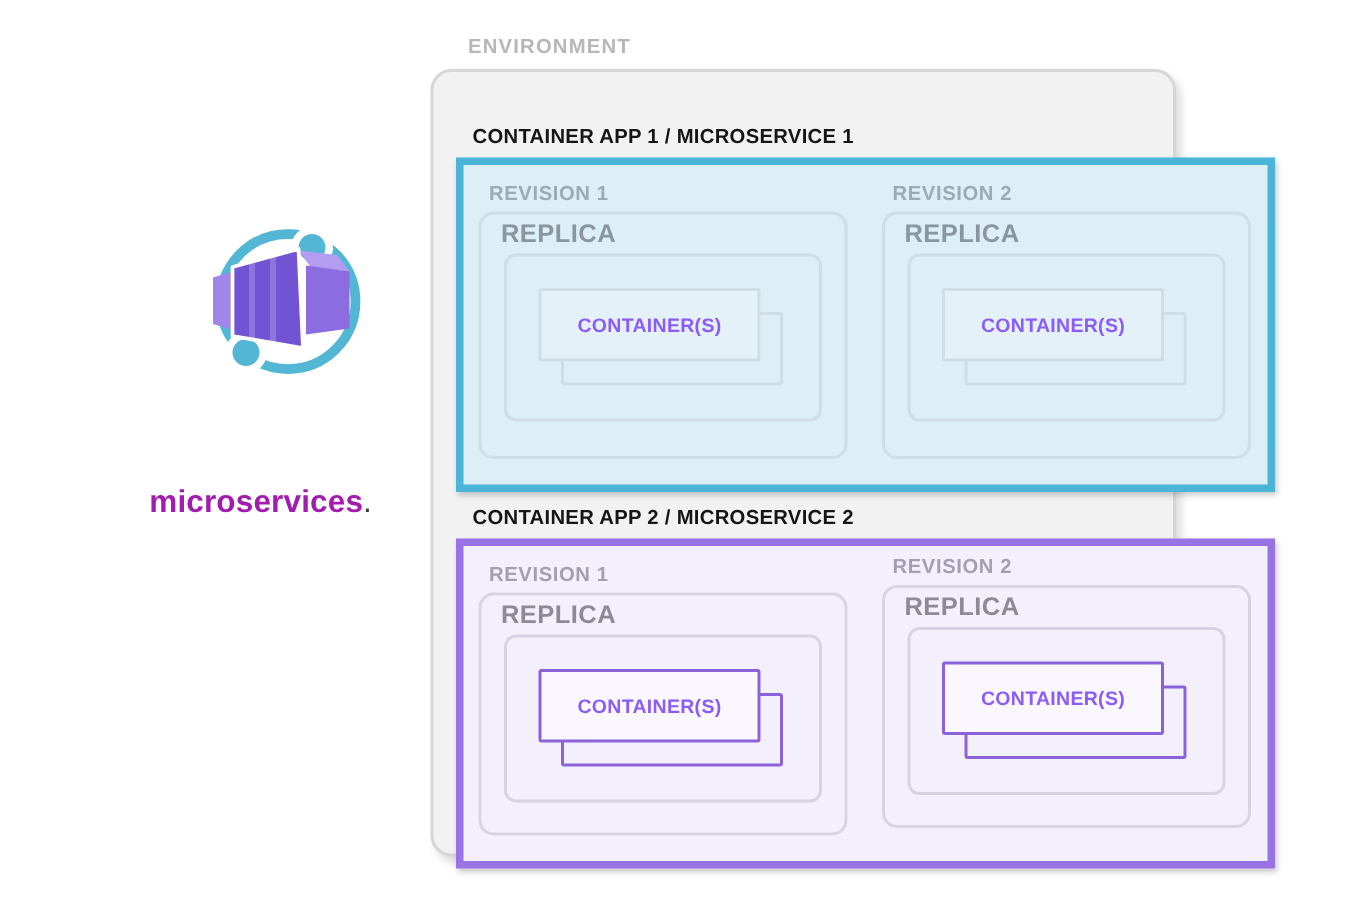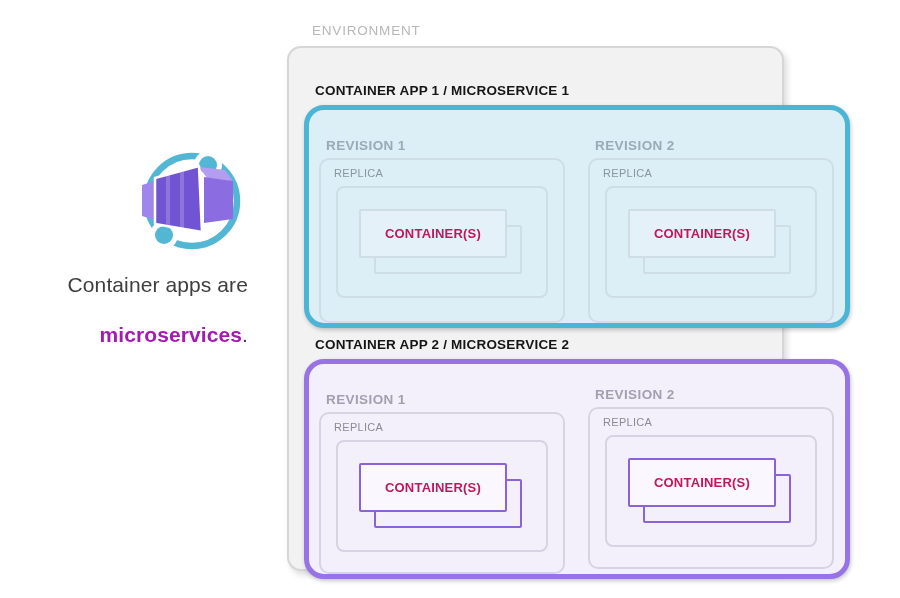--- a/index.html
+++ b/index.html
@@ -24,74 +24,74 @@
   .caption {
     position:absolute; top:272px; left:16px; width:232px;
     text-align:right; font-size:21px; line-height:25px;
     color:#3e3e3e; font-weight:400; letter-spacing:.1px;
   }
   .caption .em { font-weight:bold; color:#a21caf; }
 
   
   .env-label {
     position:absolute; left:312px; top:23px;
-    font-size:13.5px; font-weight:normal; letter-spacing:.8px; color:#b7b7b9;
+    font-size:13.5px; font-weight:bold; letter-spacing:.8px; color:#b7b7b9;
   }
   .env-box {
     position:absolute; left:287px; top:46px; width:497px; height:525px;
     box-sizing:border-box; background:#f2f2f3;
     border:2px solid #d6d6d6; border-radius:14px;
     box-shadow:3px 4px 6px rgba(0,0,0,.14);
   }
 
   .app { position:absolute; left:0; width:100%; }
   .app-title {
     position:absolute; left:26px; top:0;
     font-size:13.5px; font-weight:bold; letter-spacing:.2px; color:#151515;
     white-space:nowrap;
   }
   .app-box {
     position:absolute; left:15px; top:22px; width:546px;
     box-sizing:border-box; border:5px solid var(--accent); background:var(--bg);
-    border-radius:20px; box-shadow:1px 2px 4px rgba(0,0,0,.22);
-    display:flex; gap:18px; padding:8px 6px 0 10px;align-items:flex-end;
+    border-radius:0; box-shadow:1px 2px 4px rgba(0,0,0,.22);
+    display:flex; gap:18px; padding:8px 6px 0 10px;
   }
   .app1 .app-box { height:223px; }
   .app2 .app-box { height:220px; }
 
   .revision { width:251px; flex:0 0 auto; }
   .revision.lift { transform:translateY(-5px); }
   .rev-label {
     margin:3px 0 4px 7px; font-size:13.5px; font-weight:bold;
     letter-spacing:.4px; color:var(--rev-label); line-height:16px;
   }
   .replica-box {
     box-sizing:border-box; width:246px;
     border:2px solid var(--inner-border); border-radius:10px;
   }
   .app1 .replica-box { height:165px; }
   .app2 .replica-box { height:162px; }
   .replica-label {
-    margin:6px 0 0 13px; font-size:11px; font-weight:normal;
+    margin:6px 0 0 13px; font-size:17px; font-weight:bold;
     letter-spacing:.3px; color:var(--replica-label); line-height:14px;
   }
   .inner-box {
     box-sizing:border-box; width:212px; height:112px; margin:6px auto 0;
     border:2px solid var(--inner-border); border-radius:8px; position:relative;
   }
   .card {
     position:absolute; box-sizing:border-box; width:148px; height:49px;
     border:2px solid var(--card-border); border-radius:2px;
   }
   .card.back  { left:36px; top:37px; background:transparent; }
   .card.front {
     left:21px; top:21px; background:var(--card-bg); z-index:2;
     display:flex; align-items:center; justify-content:center;
   }
-  .card-label { font-size:13px; font-weight:bold; letter-spacing:.2px; color:#be185d; }
+  .card-label { font-size:13px; font-weight:bold; letter-spacing:.2px; color:#8b5cf6; }
 </style>
 </head>
 <body>
 
 <div class="icon-wrap" style="--ring: #53b6d4; --pdark: #7054d4; --pmid: #8b6ce1; --plight: #b39df0; --pfin: #9f86e8;">
   <svg width="122" height="122" viewBox="0 0 122 122">
     <circle class="ring" cx="62" cy="63" r="45"></circle>
     <circle class="halo" cx="78" cy="27" r="14"></circle>
     <circle class="halo" cx="34" cy="97" r="14"></circle>
     <circle class="dot" cx="78" cy="27" r="9"></circle>
@@ -99,21 +99,21 @@
     <polygon class="cube-top" points="69,29 95,32 103,43 77,40"></polygon>
     <polygon class="cube-front" points="74,39 103,43 103,81 74,85"></polygon>
     <polygon class="fin" points="12,47 25,43 25,82 12,78"></polygon>
     <polygon class="main-box" points="25,40 69,28 72,94 25,86"></polygon>
     <polygon class="stripe" points="36,37 40,36 40,89 36,90"></polygon>
     <polygon class="stripe" points="50,33 54,32 54,91 50,92"></polygon>
   </svg>
 </div>
 
 <div class="caption">
-  <span>Container apps are</span><br>
+  <br>
   <br>
   <span class="em">microservices</span><span>.</span>
 </div>
 
 <div class="env-label">ENVIRONMENT</div>
 
 <div class="env-box">
 
   <section class="app app1" style="top: 35px; --accent: #4bb5d7; --bg: #dceef6; --inner-border: #cfdde4; --card-border: #cfdde4; --card-bg: #e4f1f8; --rev-label: #9aabb5; --replica-label: #8a969e;">
     <div class="app-title">CONTAINER APP 1 / MICROSERVICE 1</div>

